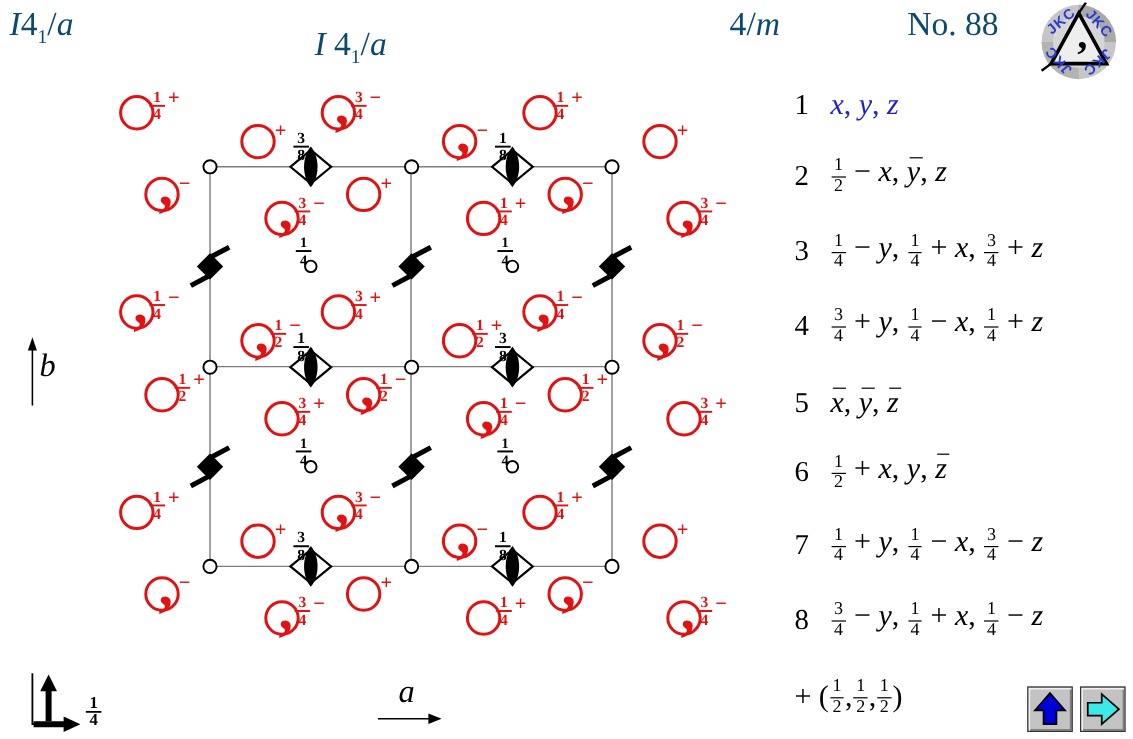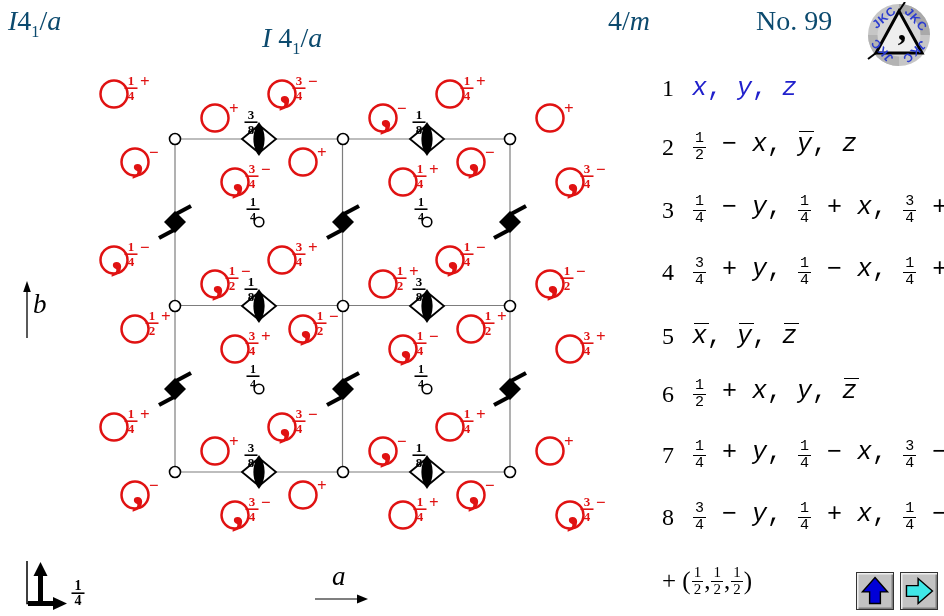--- a/index.html
+++ b/index.html
@@ -5,21 +5,21 @@
   html,body{margin:0;padding:0;background:#fff;}
   body{width:944px;height:616px;position:relative;overflow:hidden;
        font-family:"Liberation Serif","DejaVu Serif",serif;color:#000;}
   .hdr{position:absolute;color:#0c4a6e;font-size:28px;white-space:nowrap;}
   .it{font-style:italic;}
   sub{font-size:0.58em;}
   #diagram{position:absolute;left:0;top:0;}
   #ops .row{position:absolute;left:662px;display:flex;align-items:center;
             font-size:25px;white-space:nowrap;height:46px;}
   #ops .num{font-style:normal;display:inline-block;width:30px;font-size:24px;}
-  .formula{color:#000;font-family:Liberation Mono, monospace;}
+  .formula{color:#000;}
   .formula.blue{color:#2020cc;}
   .frac{display:inline-block;text-align:center;font-size:15px;line-height:1.05;
         vertical-align:-8px;margin:0 1px;}
   .frac .fn{display:block;border-bottom:1.5px solid currentColor;padding:0 2px;}
   .frac .fd{display:block;}
   .ob{font-style:italic;position:relative;}
   .ob::after{content:"";position:absolute;left:2px;right:-2px;top:1px;
              border-top:1.7px solid currentColor;}
   #trans-row{position:absolute;left:662px;font-size:25px;white-space:nowrap;
              display:flex;align-items:center;height:46px;}
@@ -33,21 +33,21 @@
 
 <div class="hdr" style="left:8px;top:5px">
   <span class="it">I</span><span>4</span><sub>1</sub><span>/</span><span class="it">a</span>
 </div>
 <div class="hdr" style="left:262px;top:22px">
   <span class="it">I </span><span>4</span><sub>1</sub><span>/</span><span class="it">a</span>
 </div>
 <div class="hdr" style="left:608px;top:5px">
   <span>4/</span><span class="it">m</span>
 </div>
-<div class="hdr" style="left:756px;top:5px;font-style:normal">No. 99</div>
+<div class="hdr" style="left:756px;top:5px;font-style:normal">No. 88</div>
 
 <svg id="logo" width="70" height="66" viewBox="0 0 70 66">
   <circle cx="35" cy="33" r="31" fill="#c6c6c6"></circle>
   <path d="M35 2 A31 31 0 0 1 66 33 L35 33 Z" fill="#a9a9a9"></path>
   <path d="M35 64 A31 31 0 0 1 4 33 L35 33 Z" fill="#b3b3b3"></path>
   <circle cx="35" cy="33" r="21.5" fill="#d6d6d6"></circle>
   <polygon points="35,9 12,51 58,51" fill="#eeeeee" stroke="#000" stroke-width="3"></polygon>
   <line x1="35" y1="9" x2="41" y2="0" stroke="#000" stroke-width="2"></line>
   <line x1="12" y1="51" x2="4" y2="57" stroke="#000" stroke-width="2"></line>
   <text x="38" y="38" text-anchor="middle" font-size="34" font-weight="bold" fill="#000">,</text>

